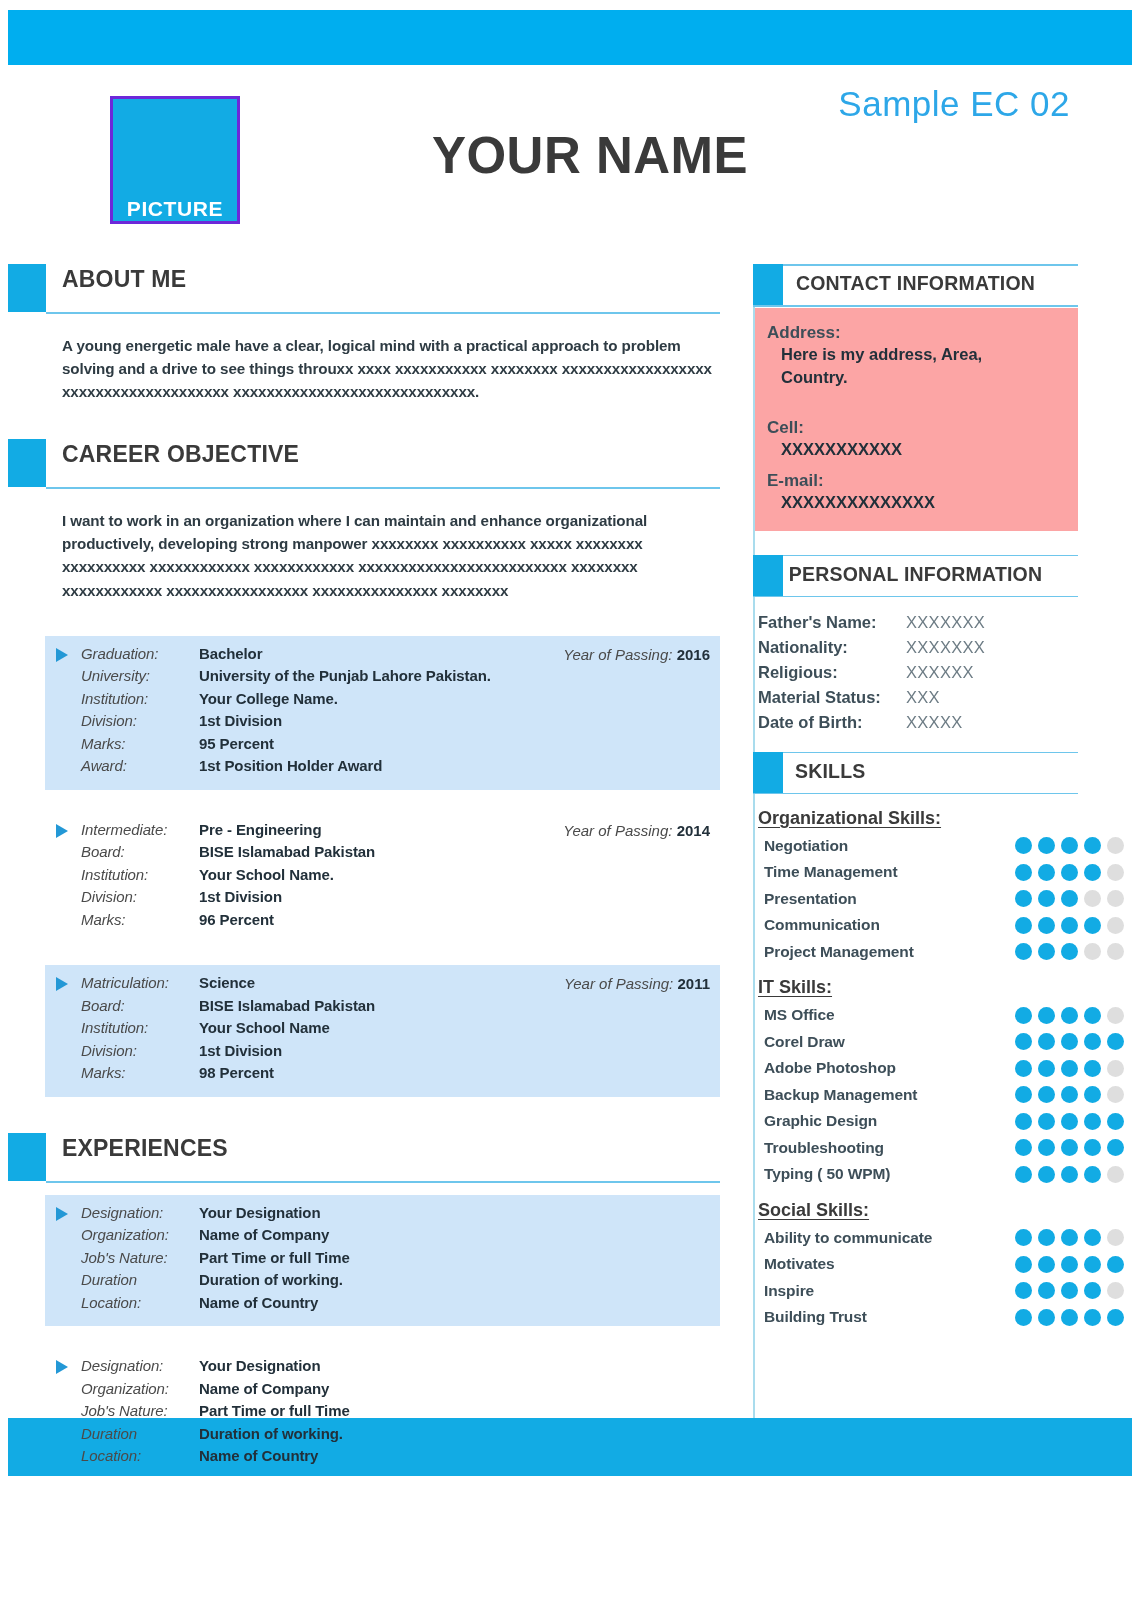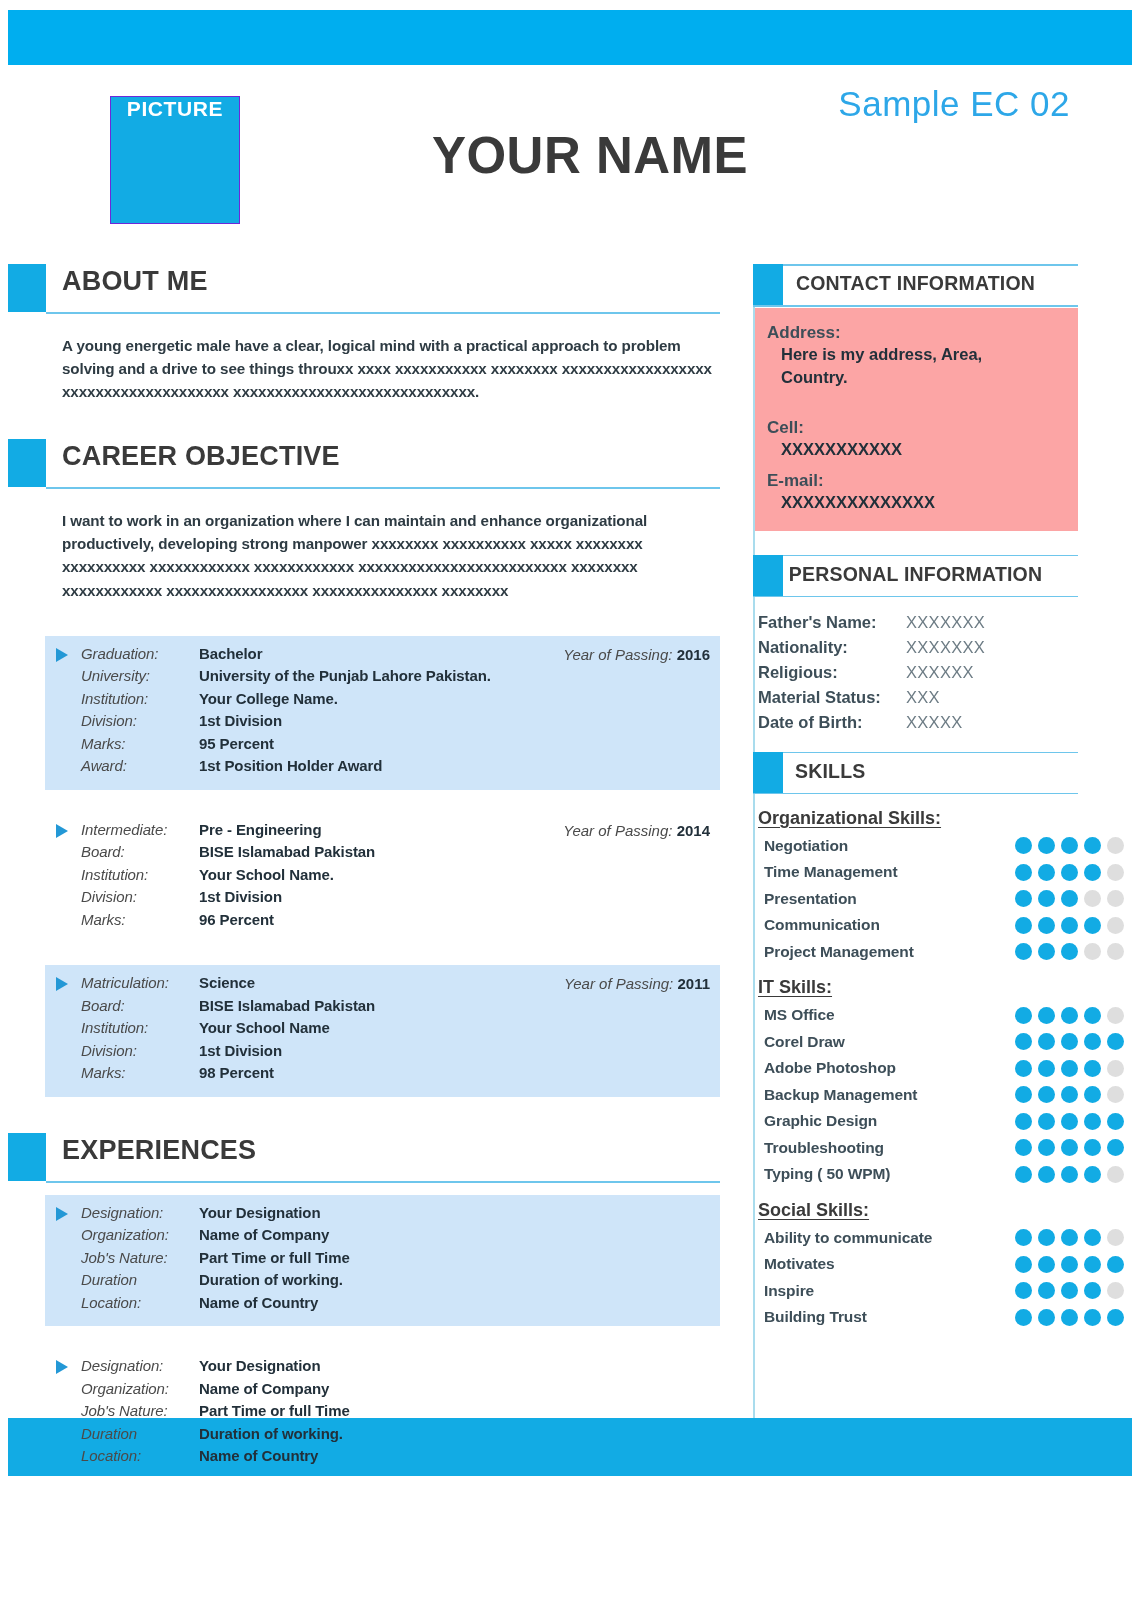--- a/index.html
+++ b/index.html
@@ -18,22 +18,22 @@
   }
   .bottombar {
     position: absolute; left: 8px; top: 1418px; width: 1124px; height: 58px;
     background: #12ABE4;
   }
 
   
   .header { position: absolute; left: 0; top: 68px; width: 1132px; height: 190px; }
   .picture-box {
     position: absolute; left: 110px; top: 28px; width: 130px; height: 128px;
-    background: #12ABE4; border: 1px solid #6d28d9;
-    display: flex; align-items: flex-start; justify-content: center;
+    background: #12ABE4; border: 3px solid #6d28d9;
+    display: flex; align-items: flex-end; justify-content: center;
   }
   .picture-box .label {
     color: #ffffff; font-weight: 700; font-size: 21px; letter-spacing: 0.6px;
   }
   .your-name {
     position: absolute; left: 390px; top: 58px; width: 400px;
     text-align: center;
     font-size: 51px; font-weight: 700; color: #3a3a3a; letter-spacing: 0.5px;
   }
   .sample-tag {
@@ -47,21 +47,21 @@
   .right-col { position: absolute; left: 740px; top: 262px; width: 392px; }
 
   
   .sec-head { position: relative; height: 62px; margin-bottom: 2px; }
   .sec-head .blk {
     position: absolute; left: 8px; top: 2px; width: 38px; height: 48px;
     background: #12ABE4;
   }
   .sec-head .title {
     position: absolute; left: 62px; top: 4px;
-    font-size: 27px; font-weight: 700; color: #3a3a3a; letter-spacing: 0.2px;
+    font-size: 23px; font-weight: 700; color: #3a3a3a; letter-spacing: 0.2px;
   }
   .sec-head .rule {
     position: absolute; left: 46px; top: 50px; width: 674px; height: 2px;
     background: #6ec6ec;
   }
 
   .para {
     margin: 10px 0 0 62px; width: 655px;
     font-size: 15.2px; line-height: 1.52; color: #2e3b43; font-weight: 700;
     letter-spacing: -0.1px;

